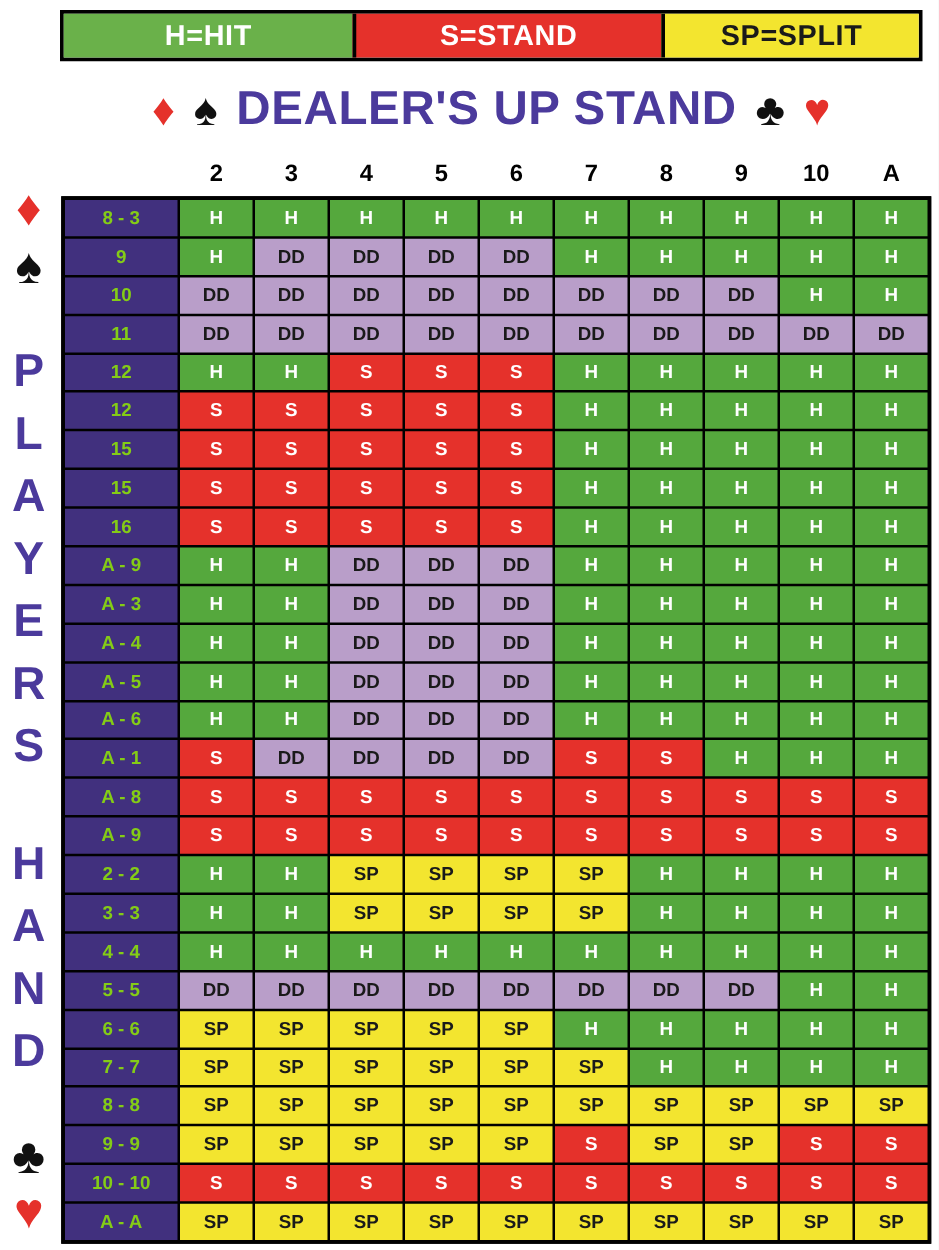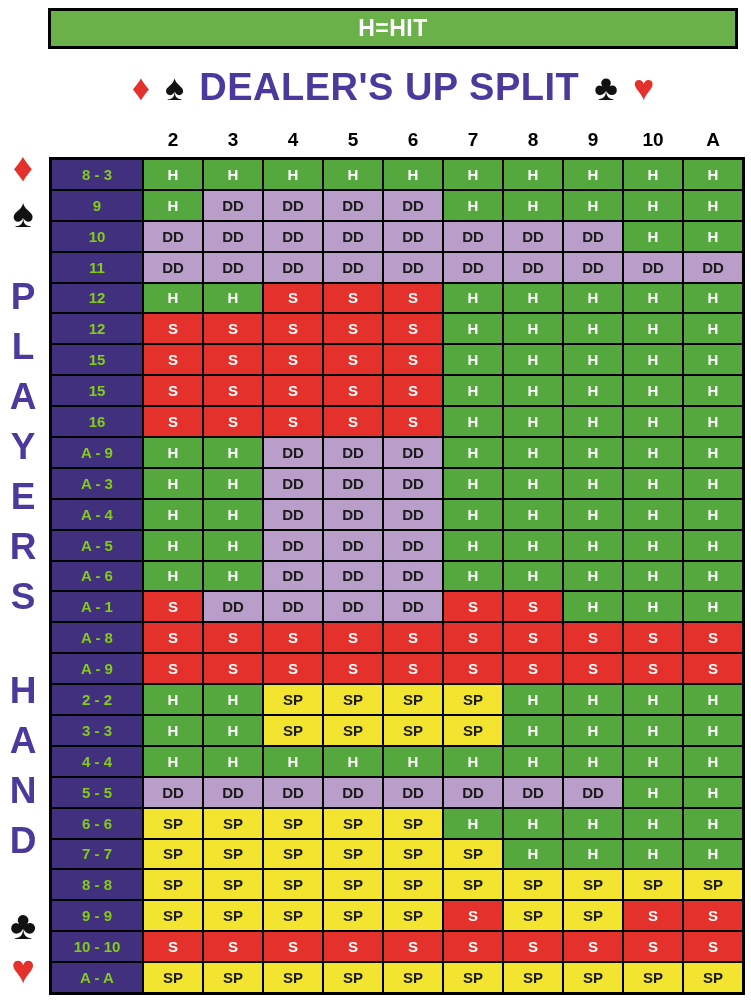--- a/index.html
+++ b/index.html
@@ -48,26 +48,28 @@
   .club-pos{margin-top:40px;}
   .heart-pos{margin-top:6px;}
 </style>
 </head>
 <body>
 
 <div class="page">
 
   <div class="legend" id="legend">
       <div class="legend-item li0" style="background: rgb(106, 177, 74); color: rgb(255, 255, 255);">H=HIT</div>
+      <div class="legend-item li1" style="background: rgb(229, 49, 43); color: rgb(255, 255, 255);">S=STAND</div>
+      <div class="legend-item li3" style="background: rgb(243, 229, 47); color: rgb(26, 26, 26);">SP=SPLIT</div>
     </div>
 
   <div class="title-row">
     <span class="suit red">♦</span>
     <span class="suit black">♠</span>
-    <span class="title-text">DEALER'S UP SPLIT</span>
+    <span class="title-text">DEALER'S UP STAND</span>
     <span class="suit black">♣</span>
     <span class="suit red">♥</span>
   </div>
 
   <div class="sidebar" id="sidebar">
       <span class="suit red">♦</span>
       <span class="suit black spade-gap">♠</span>
       <div class="side-word word-players">
         <span class="side-letter">P</span>
         <span class="side-letter">L</span>

